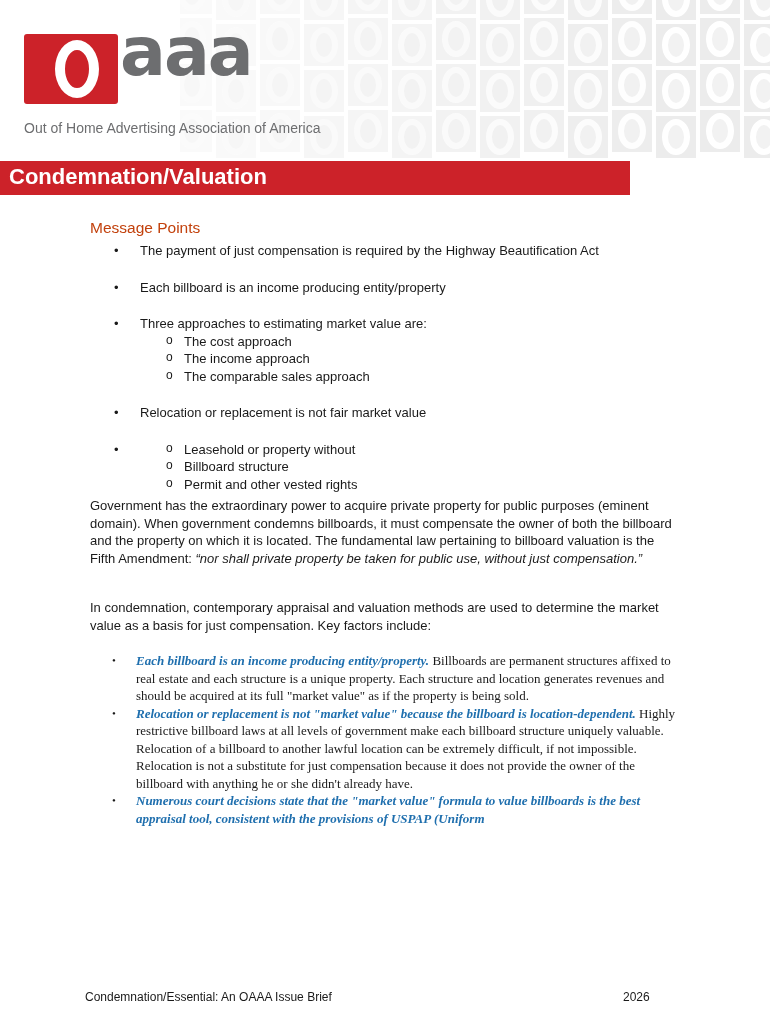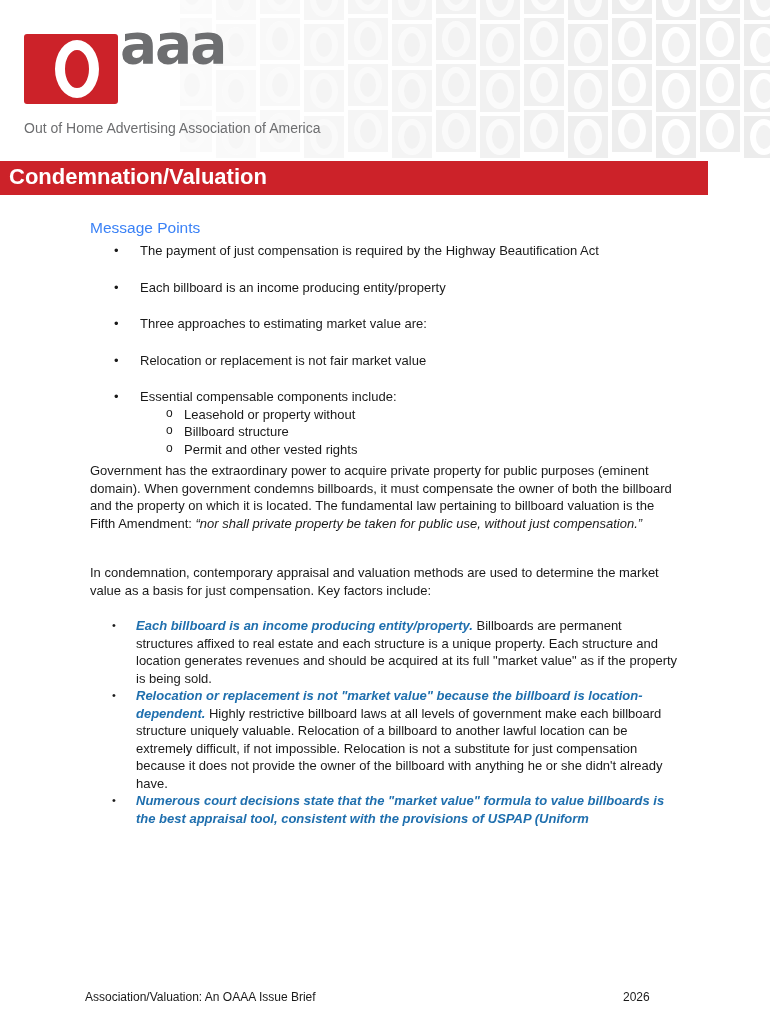--- a/index.html
+++ b/index.html
@@ -22,59 +22,59 @@
     background: #cc2229; border-radius: 3px;
   }
   .logo-o {
     position: absolute; left: 31px; top: 6px; width: 44px; height: 58px;
     border: 10px solid #ffffff; border-radius: 50%; box-sizing: border-box;
     background: #cc2229;
   }
   .logo-aaa {
     position: absolute; left: 96px; top: -22px;
     font-family: "DejaVu Sans", sans-serif; font-weight: bold;
-    font-size: 55px; color: #6d6e70; letter-spacing: -2px;
+    font-size: 68px; color: #6d6e70; letter-spacing: -2px;
   }
   .tagline {
     position: absolute; left: 24px; top: 120px;
     font-size: 14px; color: #6d6e70;
   }
   .title-bar {
-    position: absolute; left: 0; top: 161px; width: 708px; height: 34px;
+    position: absolute; left: 0; top: 161px; width: 630px; height: 34px;
     background: #cc2229;
   }
   .title-text {
     position: absolute; left: 9px; top: 3px;
     font-size: 22px; font-weight: bold; color: #ffffff;
   }
   .content {
     position: absolute; left: 90px; top: 218px; width: 590px;
     font-size: 13px; line-height: 17.5px;
   }
   h2 {
-    margin: 0; font-size: 15.5px; font-weight: normal; color: #3b82f6;
+    margin: 0; font-size: 15.5px; font-weight: normal; color: #c2410c;
     line-height: 20px;
   }
   ul.main { margin: 4px; padding: 0; list-style: none; }
   ul.main > li { position: relative; padding-left: 46px; }
   ul.main > li::before {
     content: "•"; position: absolute; left: 20px; top: 0; font-size: 13px;
   }
   ul.main > li.gap { margin-top: 19px; }
   ul.sub { margin: 0; padding: 0; list-style: none; }
   ul.sub > li { position: relative; padding-left: 44px; }
   ul.sub > li::before {
     content: "o"; position: absolute; left: 26px; top: -1px; font-size: 12px;
   }
   .bg { margin-top: 16px; }
   p { margin: 0; }
   .para2 { margin-top: 32px; }
   .quote { font-style: italic; }
   ul.factors { margin: 18px 0 0 0; padding: 0; list-style: none; }
-  ul.factors > li { position: relative; padding-left: 46px; }
+  ul.factors > li { position: relative; padding-left: 46px; font-family: Liberation Serif, serif; }
   ul.factors > li::before {
     content: "•"; position: absolute; left: 22px; top: 0; font-size: 11px;
   }
   .lead { color: #1f6fae; font-weight: bold; font-style: italic; }
   .footer-left {
     position: absolute; left: 85px; top: 990px; font-size: 12px;
   }
   .footer-right {
     position: absolute; left: 623px; top: 990px; font-size: 12px;
   }
@@ -209,35 +209,39 @@
 
 <div class="title-bar">
   <div class="title-text">Condemnation/Valuation</div>
 </div>
 
 <div class="content">
   <h2>Message Points</h2>
   <ul class="main" id="mp-list">
       <li><span>The payment of just compensation is required by the Highway Beautification Act</span></li>
       <li class="gap"><span>Each billboard is an income producing entity/property</span></li>
-      <li class="gap"><span>Three approaches to estimating market value are:</span></li>
+      <li class="gap"><span>Three approaches to estimating market value are:</span><ul class="sub">
+          <li>The cost approach</li>
+          <li>The income approach</li>
+          <li>The comparable sales approach</li>
+        </ul></li>
       <li class="gap"><span>Relocation or replacement is not fair market value</span></li>
-      <li class="gap"><span>Essential compensable components include:</span><ul class="sub">
+      <li class="gap"><ul class="sub">
           <li>Leasehold or property without</li>
           <li>Billboard structure</li>
           <li>Permit and other vested rights</li>
         </ul></li>
     </ul>
 
   <p>
     <span>Government has the extraordinary power to acquire private property for public purposes (eminent domain). When government condemns billboards, it must compensate the owner of both the billboard and the property on which it is located. The fundamental law pertaining to billboard valuation is the Fifth Amendment:</span>
     <span class="quote">“nor shall private property be taken for public use, without just compensation.”</span>
   </p>
   <p class="para2">In condemnation, contemporary appraisal and valuation methods are used to determine the market value as a basis for just compensation. Key factors include:</p>
   <ul class="factors" id="factor-list">
       <li><span class="lead">Each billboard is an income producing entity/property.</span> <span>Billboards are permanent structures affixed to real estate and each structure is a unique property. Each structure and location generates revenues and should be acquired at its full "market value" as if the property is being sold.</span></li>
       <li><span class="lead">Relocation or replacement is not "market value" because the billboard is location-dependent.</span> <span>Highly restrictive billboard laws at all levels of government make each billboard structure uniquely valuable.  Relocation of a billboard to another lawful location can be extremely difficult, if not impossible.  Relocation is not a substitute for just compensation because it does not provide the owner of the billboard with anything he or she didn't already have.</span></li>
       <li><span class="lead">Numerous court decisions state that the "market value" formula to value billboards is the best appraisal tool, consistent with the provisions of USPAP (Uniform</span> <span></span></li>
     </ul>
 </div>
 
-<div class="footer-left">Association/Valuation:  An OAAA Issue Brief</div>
+<div class="footer-left">Condemnation/Essential:  An OAAA Issue Brief</div>
 <div class="footer-right">2026</div>
 
 </body></html>

